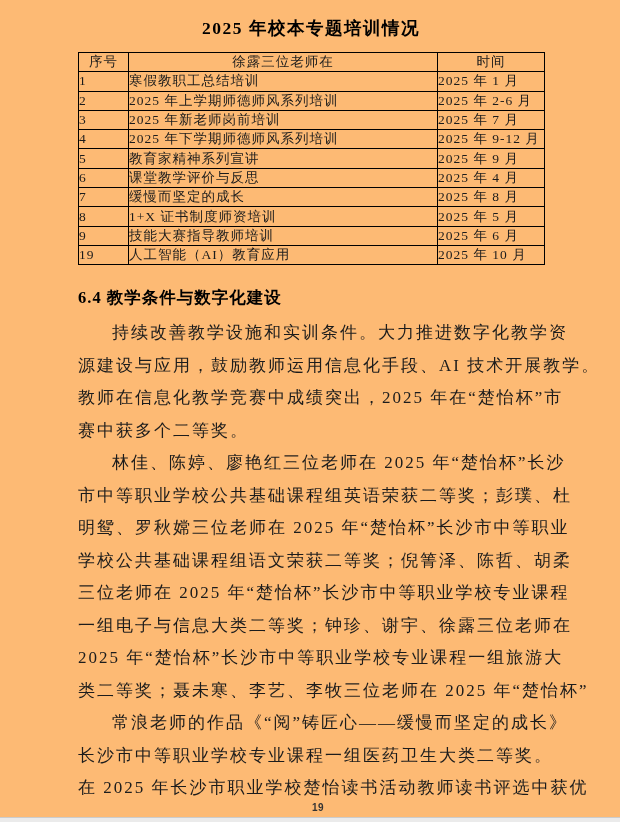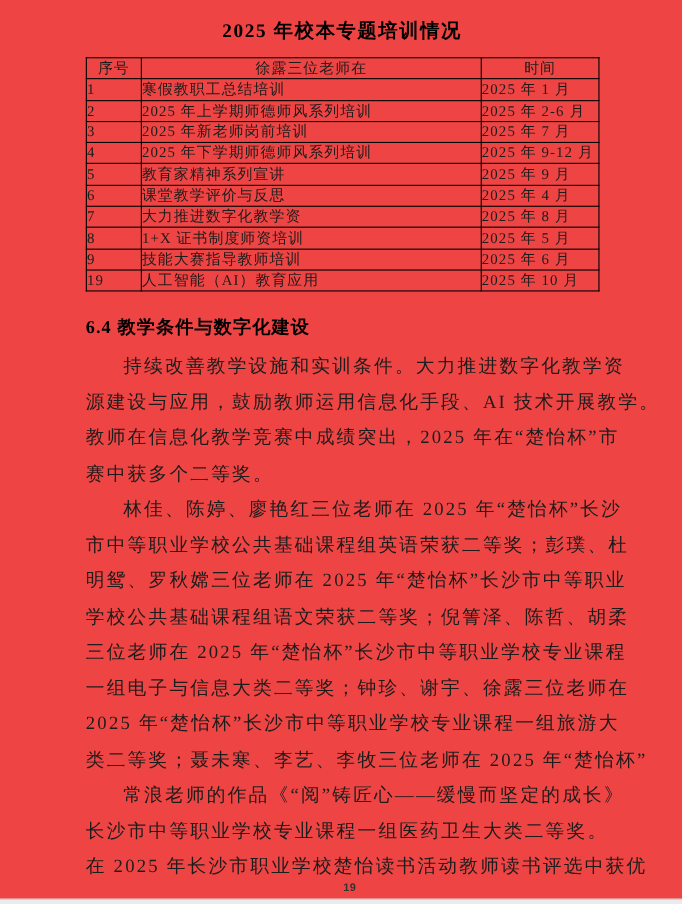--- a/index.html
+++ b/index.html
@@ -4,21 +4,21 @@
 <style>
   html, body {
     margin: 0;
     padding: 0;
     background: #ffffff;
   }
   .page {
     position: relative;
     width: 620px;
     height: 822px;
-    background: #ef4444;
+    background: #fdba74;
     overflow: hidden;
     font-family: "Liberation Serif", "DejaVu Serif", serif;
     color: #1c1c1c;
   }
   .content {
     margin: 0 76px 0 78px;
   }
   .doc-title {
     margin: 0;
     padding-top: 16px;
@@ -150,21 +150,21 @@
             <td>教育家精神系列宣讲</td>
             <td>2025 年 9 月</td>
           </tr>
           <tr>
             <td>6</td>
             <td>课堂教学评价与反思</td>
             <td>2025 年 4 月</td>
           </tr>
           <tr>
             <td>7</td>
-            <td>大力推进数字化教学资</td>
+            <td>缓慢而坚定的成长</td>
             <td>2025 年 8 月</td>
           </tr>
           <tr>
             <td>8</td>
             <td>1+X 证书制度师资培训</td>
             <td>2025 年 5 月</td>
           </tr>
           <tr>
             <td>9</td>
             <td>技能大赛指导教师培训</td>

